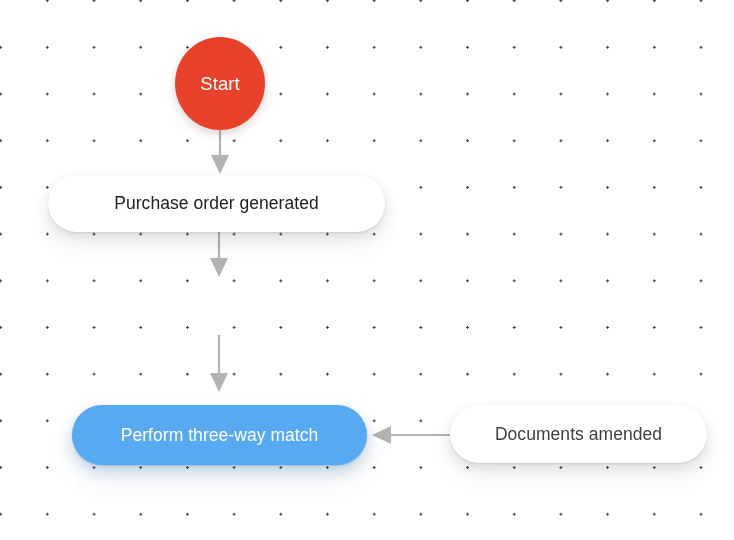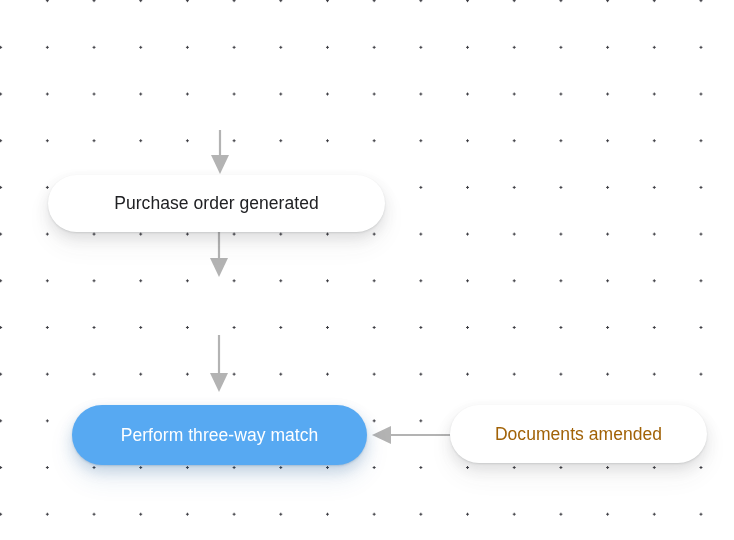--- a/index.html
+++ b/index.html
@@ -114,27 +114,30 @@
       <path class="conn-line" d="M 219 335 L 219 373" style="stroke: rgb(179, 179, 179);"></path>
       <polygon class="conn-head" points="219,392 210,373 228,373" style="fill: rgb(179, 179, 179);"></polygon>
     </g>
 
     <g>
       <path class="conn-line" d="M 450 435 L 391 435" style="stroke: rgb(179, 179, 179);"></path>
       <polygon class="conn-head" points="372,435 391,426 391,444" style="fill: rgb(179, 179, 179);"></polygon>
     </g>
   </svg>
 
+  <div class="node node-start" id="node-start" style="left: 175px; top: 37px; width: 90px; height: 93px; background: rgb(232, 67, 42);">
+    <span class="node-label">Start</span>
+  </div>
 
   <div class="node node-step" id="node-purchase-order-generated" style="left: 48px; top: 175px; width: 337px; height: 57px; background: rgb(255, 255, 255); color: rgb(32, 33, 36);">
     <span class="node-label">Purchase order generated</span>
   </div>
 
 
   <div class="node node-step selected" id="node-perform-three-way-match" style="left: 72px; top: 405px; width: 295px; height: 60px; background: rgb(87, 169, 242); color: rgb(255, 255, 255);">
     <span class="node-label">Perform three-way match</span>
   </div>
 
-  <div class="node node-step" id="node-documents-amended" style="left: 450px; top: 405px; width: 257px; height: 58px; background: rgb(255, 255, 255); color: #a16207;">
+  <div class="node node-step" id="node-documents-amended" style="left: 450px; top: 405px; width: 257px; height: 58px; background: rgb(255, 255, 255); color: #404040;">
     <span class="node-label">Documents amended</span>
   </div>
 
 </div>
 
 </body></html>

